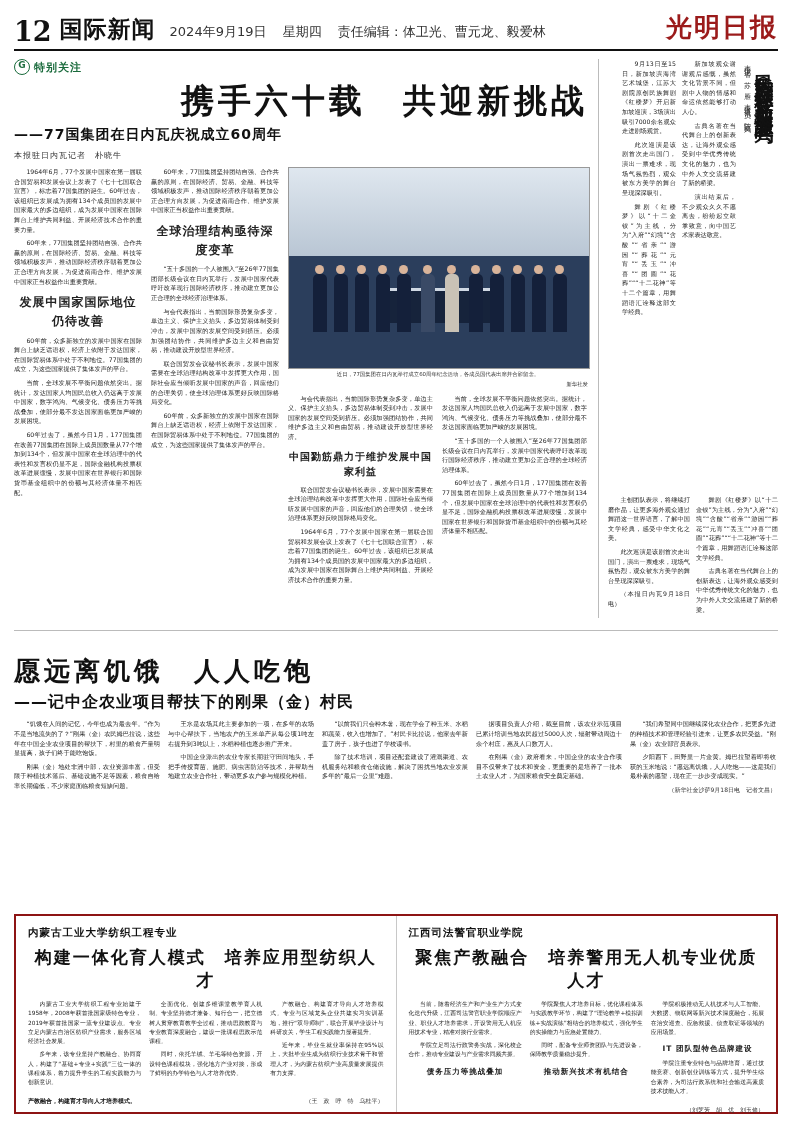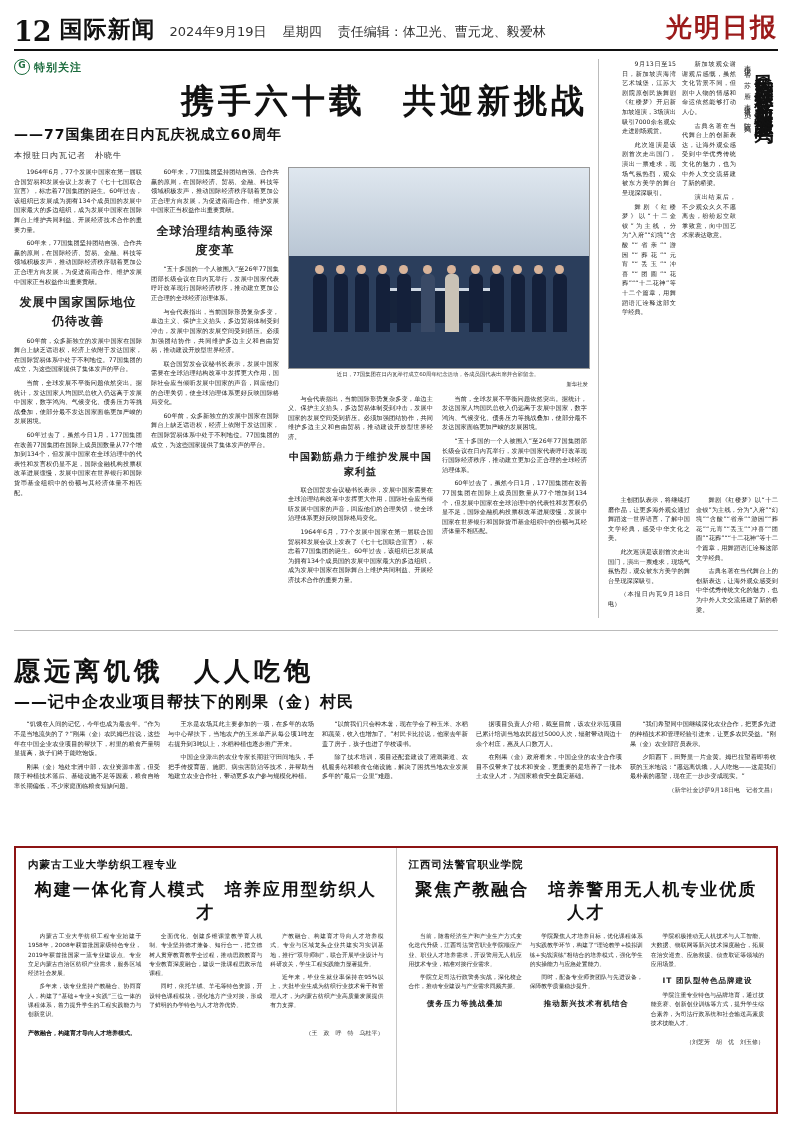--- a/index.html
+++ b/index.html
@@ -93,21 +93,21 @@
   .mid-story{margin-top:12px;border-top:1px solid #bbb;padding-top:23px;}
   .mid-head{font-size:26px;font-weight:bold;letter-spacing:4px;font-family:"DejaVu Serif","Liberation Serif",serif;}
   .mid-sub{font-size:16px;font-weight:bold;margin:3px 0 6px 0;letter-spacing:1px;}
   .cols5{display:flex;gap:8px;margin-top:4px;}
   .col5{width:146px;font-size:6.2px;line-height:1.55;text-align:justify;color:#222;}
   .col5 p{margin:0 0 4px 0;text-indent:2em;}
   .sign{text-align:right;font-size:6px;color:#333;margin-top:3px;}
 
   
   .adbox{
-    position:absolute;left:14px;right:14px;bottom:8px;height:268px;
+    position:absolute;left:14px;right:14px;bottom:8px;height:200px;
     border:2px solid #8d1414;display:flex;box-sizing:border-box;
   }
   .ad-half{flex:1;padding:10px 12px;box-sizing:border-box;}
   .ad-half.left{border-right:1px solid #c8c8c8;}
   .ad-org{font-size:10.5px;font-weight:bold;margin-bottom:6px;letter-spacing:1px;}
   .ad-head{font-size:17px;font-weight:bold;letter-spacing:2px;text-align:center;margin:2px 0 8px 0;font-family:"DejaVu Serif","Liberation Serif",serif;}
   .ad-cols{display:flex;gap:8px;}
   .ad-col{flex:1;font-size:5.8px;line-height:1.6;text-align:justify;color:#222;}
   .ad-col p{margin:0 0 4px 0;text-indent:2em;}
   .ad-sub{font-size:7.5px;font-weight:bold;text-align:center;margin:6px 0 4px 0;letter-spacing:1px;}

